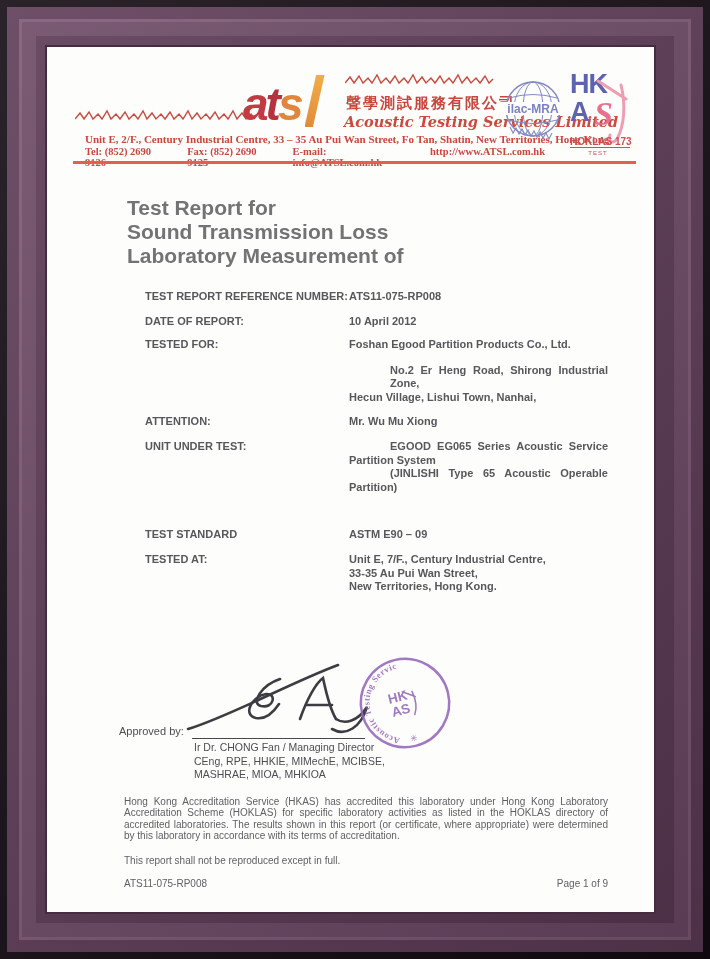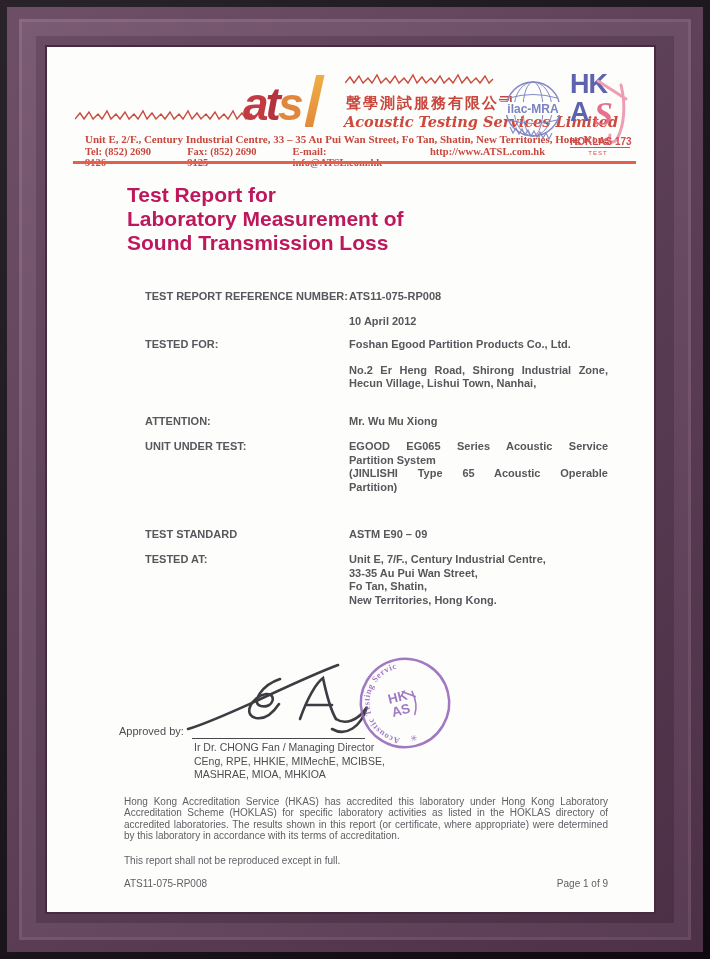--- a/index.html
+++ b/index.html
@@ -38,29 +38,29 @@
         font-family:"Liberation Serif",serif;font-weight:bold;font-size:11px;}
   .addr2{position:absolute;left:38px;top:99px;width:460px;color:#c8473c;
         font-family:"Liberation Serif",serif;font-weight:bold;font-size:10.5px;
         display:flex;gap:15px;}
   .red-rule{position:absolute;left:26px;top:114px;width:563px;height:2.5px;
         background:#e2604e;}
   .ilac{position:absolute;left:451px;top:28px;}
   .hkas{position:absolute;left:521px;top:22px;}
 
   
-  .title{position:absolute;left:80px;top:136px;color:#be185d;font-weight:bold;
+  .title{position:absolute;left:80px;top:149px;color:#737373;font-weight:bold;
          font-size:21px;line-height:24px;}
 
   
   .field{position:absolute;color:#57575c;font-size:11px;font-weight:bold;
          line-height:13.5px;}
   .f-label{position:absolute;left:98px;width:215px;}
   .f-value{position:absolute;left:302px;width:259px;}
-  .jline{text-align:justify;text-align-last:justify;}
+  .jline{text-align:justify;text-align-last:justify;margin-left:41px;}
 
   
   .approved-label{position:absolute;left:72px;top:678px;color:#4d4d52;font-size:11px;text-align:center;}
   .sig-line{position:absolute;left:145px;top:691px;width:173px;border-top:1.6px solid #47474c;}
   .sig-name{position:absolute;left:147px;top:694px;color:#4d4d52;font-size:10.5px;line-height:13.5px;}
   .signature{position:absolute;left:133px;top:608px;z-index:3;}
   .stamp{position:absolute;left:310px;top:608px;width:96px;height:96px;z-index:4;
          transform:rotate(-14deg);opacity:.85;}
 
   
@@ -119,27 +119,28 @@
       <text x="2" y="52" font-family="Liberation Sans,sans-serif" font-size="27" font-weight="900" fill="#5d63ae">A</text>
       <text x="26" y="56" font-family="Liberation Serif,serif" font-style="italic" font-size="34" font-weight="bold" fill="#e8708e">S</text>
       <path d="M30,12 L58,30 M53,16 C58,36 56,56 50,68 C47,75 39,75 42,66" fill="none" stroke="#ef9db2" stroke-width="3" stroke-linecap="round"></path>
       <text x="2" y="76" font-family="Liberation Sans,sans-serif" font-size="10" font-weight="bold" fill="#d05050">HOKLAS 173</text>
       <line x1="2" y1="78.5" x2="62" y2="78.5" stroke="#d05050" stroke-width="1"></line>
       <text x="30" y="86" text-anchor="middle" font-family="Liberation Sans,sans-serif" font-size="6" fill="#d05050" letter-spacing="1">TEST</text>
     </svg>
 
     <div class="title">
       <div>Test Report for</div>
+      <div>Sound Transmission Loss</div>
       <div>Laboratory Measurement of</div>
-      <div>Sound Transmission Loss</div>
     </div>
 
     <div class="field f-label" style="top:243px">TEST REPORT REFERENCE NUMBER:</div>
     <div class="field f-value" style="top:243px">ATS11-075-RP008</div>
 
+    <div class="field f-label" style="top:268px">DATE OF REPORT:</div>
     <div class="field f-value" style="top:268px">10 April 2012</div>
 
     <div class="field f-label" style="top:291px">TESTED FOR:</div>
     <div class="field f-value" style="top:291px">
       <div>Foshan Egood Partition Products Co., Ltd.</div>
       <div style="height:12px"></div>
       <div class="jline">No.2 Er Heng Road, Shirong Industrial Zone,</div>
       <div>Hecun Village, Lishui Town, Nanhai,</div>
     </div>
 
@@ -154,21 +155,20 @@
       <div>Partition)</div>
     </div>
 
     <div class="field f-label" style="top:481px">TEST STANDARD</div>
     <div class="field f-value" style="top:481px">ASTM E90 – 09</div>
 
     <div class="field f-label" style="top:506px">TESTED AT:</div>
     <div class="field f-value" style="top:506px">
       <div>Unit E, 7/F., Century Industrial Centre,</div>
       <div>33-35 Au Pui Wan Street,</div>
-      <div>Fo Tan, Shatin,</div>
       <div>New Territories, Hong Kong.</div>
     </div>
 
     <svg class="signature" width="205" height="88" viewBox="0 0 205 88">
       <g fill="none" stroke="#3c3c42" stroke-width="2.6" stroke-linecap="round">
         <path d="M8,74 C48,62 110,28 158,10"></path>
         <path d="M100,24 C82,30 70,48 81,51 C94,54 97,38 86,39 C72,41 62,60 76,63 C87,65 95,55 99,49"></path>
         <path d="M120,64 C127,44 136,28 143,23 C146,37 149,52 156,64"></path>
         <path d="M126,50 L152,50"></path>
         <path d="M156,64 C165,70 178,66 187,52 C181,72 166,82 152,74"></path>

